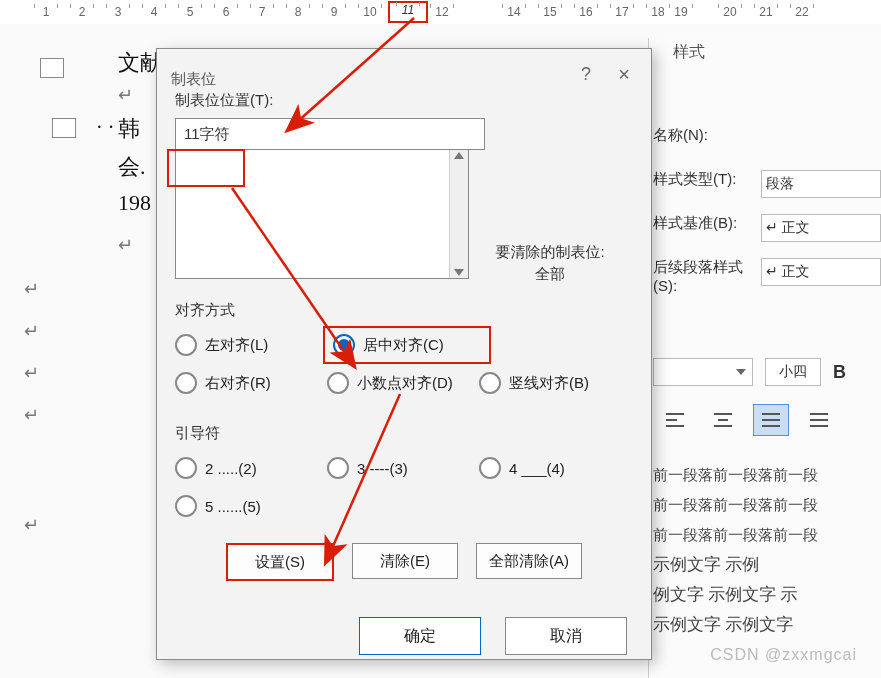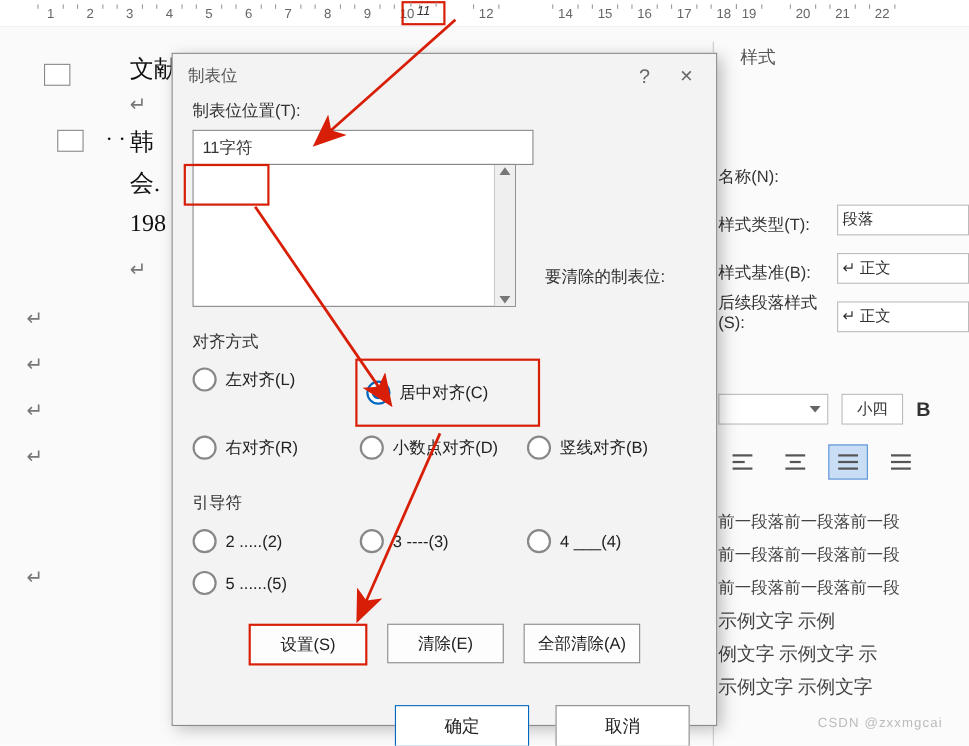--- a/index.html
+++ b/index.html
@@ -11,60 +11,60 @@
   .rtick::before{left:6px}.rtick::after{right:6px}
   .ruler .rtick.mark{border:2px solid #d81e06;top:1px;height:18px;line-height:14px;color:#333}
   
   .docarea{position:absolute;top:24px;left:0;right:0;bottom:0;background:#fafafa}
   .doctxt{position:absolute;left:118px;font-size:22px;color:#111;font-family:SimSun,serif}
   .para-mark{position:absolute;color:#777;font-size:18px}
   .cbox{position:absolute;width:22px;height:18px;border:1px solid #888;background:#fff}
   
   .rpanel{position:absolute;right:0;top:38px;width:232px;height:640px;border-left:1px solid #ccc;background:#fbfbfb;padding-top:4px}
   .rpanel .hdr{font-size:16px;color:#555;padding-left:24px;height:28px}
-  .rpanel .row{display:flex;align-items:flex-end;height:44px}
+  .rpanel .row{display:flex;align-items:flex-start;height:44px}
   .rpanel .lbl{width:108px;text-align:left;padding-left:4px;font-size:15px;color:#333}
   .rpanel .val{flex:1}
   .fld{height:26px;border:1px solid #bbb;background:#fff;padding:0 4px;font-size:14px;display:flex;align-items:center;overflow:hidden;white-space:nowrap}
   .dd{width:98px;height:26px;border:1px solid #bbb;background:#fff;display:flex;align-items:center;justify-content:flex-end}
   .dd .caret{border-left:5px solid transparent;border-right:5px solid transparent;border-top:6px solid #666;margin:0 6px}
   .sizebox{width:54px;height:26px;border:1px solid #bbb;background:#fff;display:flex;align-items:center;justify-content:center;font-size:14px}
   .toolbar{display:flex;gap:12px;margin:18px 0 0 8px}
   .tbtn{width:34px;height:30px;border:1px solid transparent;display:flex;align-items:center;justify-content:center}
   .tbtn.active{background:#c9def4;border:1px solid #5a8fd6}
   .lines{width:18px;height:14px;display:flex;flex-direction:column;justify-content:space-between}
   .lines span{height:2px;background:#555;display:block}
   .lines.left span:nth-child(2){width:60%}
   .lines.center span:nth-child(2){width:60%;margin:0 auto}
   .preview{margin-top:24px;font-size:15px;color:#444;line-height:30px;padding-left:4px;white-space:nowrap;overflow:hidden;font-family:Liberation Serif, serif}
   .preview .bold{font-size:17px}
-  .watermark{position:absolute;right:24px;bottom:18px;font-size:12px;color:#bbb;letter-spacing:1px}
+  .watermark{position:absolute;right:24px;bottom:18px;font-size:16px;color:#bbb;letter-spacing:1px}
   
   .dialog{position:absolute;left:156px;top:48px;width:494px;height:610px;background:#f3f3f3;border:1px solid #8a8a8a;box-shadow:4px 4px 14px rgba(0,0,0,.25)}
-  .titlebar{height:40px;display:flex;align-items:center;padding:0 8px 0 14px;color:#555;font-size:15px}
+  .titlebar{height:40px;display:flex;align-items:flex-end;padding:0 8px 0 14px;color:#555;font-size:15px}
   .titlebar .sp{flex:1}
   .tico{width:38px;height:30px;display:flex;align-items:center;justify-content:center;color:#666;font-size:18px}
   .tico.x{font-size:20px}
   .body{padding:0 18px}
   .seclabel{font-size:15px;color:#333;margin-top:2px}
   .input{height:30px;border:1px solid #888;background:#fff;margin-top:8px;padding:0 8px;font-size:15px;display:flex;align-items:center}
   .listbox{height:128px;border:1px solid #888;background:#fff;margin-top:-1px;position:relative}
   .scroll{position:absolute;right:0;top:0;bottom:0;width:18px;background:#efefef;border-left:1px solid #ccc;display:flex;flex-direction:column;justify-content:space-between;align-items:center;padding:2px 0}
   .scroll .arr{border-left:5px solid transparent;border-right:5px solid transparent}
   .scroll .arr.up{border-bottom:7px solid #777}
   .scroll .arr.down{border-top:7px solid #777}
   .defclear{position:absolute;right:36px;top:192px;width:130px;text-align:center;font-size:15px;color:#333;line-height:22px}
   .group{margin-top:22px}
   .gtitle{font-size:15px;color:#333;margin-bottom:6px}
   .radios{display:flex;flex-wrap:wrap}
   .radio{display:flex;align-items:center;width:152px;height:38px;font-size:15px;color:#222}
   .rdot{width:18px;height:18px;border:2px solid #888;border-radius:50%;margin-right:8px;position:relative;background:#fff}
   .rdot.on{border-color:#0067c0}
   .rdot.on::after{content:"";position:absolute;inset:3px;background:#0067c0;border-radius:50%}
-  .highlight{border:2px solid #d81e06;padding:12px 6px;height:34px;margin-left:-4px}
+  .highlight{border:2px solid #d81e06;padding:0 6px;height:34px;margin-left:-4px}
   .radio.highlight .rdot{margin-left:2px}
   .btnrow{display:flex;gap:18px;margin-top:18px;justify-content:center}
   .btn{height:34px;min-width:104px;border:1px solid #888;background:#fdfdfd;display:flex;align-items:center;justify-content:center;font-size:15px;color:#222}
   .btn.red{border:2px solid #d81e06}
   .footer{display:flex;gap:24px;justify-content:flex-end;margin-top:36px;padding-right:6px}
   .fbtn{height:36px;width:120px;border:1px solid #888;background:#fff;display:flex;align-items:center;justify-content:center;font-size:16px;color:#222}
   .fbtn.primary{border:1.5px solid #0067c0}
   
   svg.arrows{position:absolute;inset:0;pointer-events:none}
   
@@ -78,21 +78,21 @@
       <span class="rtick" style="left: 28px;">1</span>
       <span class="rtick" style="left: 64px;">2</span>
       <span class="rtick" style="left: 100px;">3</span>
       <span class="rtick" style="left: 136px;">4</span>
       <span class="rtick" style="left: 172px;">5</span>
       <span class="rtick" style="left: 208px;">6</span>
       <span class="rtick" style="left: 244px;">7</span>
       <span class="rtick" style="left: 280px;">8</span>
       <span class="rtick" style="left: 316px;">9</span>
       <span class="rtick" style="left: 352px;">10</span>
-      <span class="rtick mark" style="left: 365px; font-style: italic;">11</span>
+      <span class="rtick mark" style="left: 388px; font-style: italic;">11</span>
       <span class="rtick" style="left: 424px;">12</span>
       <span class="rtick" style="left: 460px; margin-top: 35px;">13</span>
       <span class="rtick" style="left: 496px;">14</span>
       <span class="rtick" style="left: 532px;">15</span>
       <span class="rtick" style="left: 568px;">16</span>
       <span class="rtick" style="left: 604px;">17</span>
       <span class="rtick" style="left: 640px;">18</span>
       <span class="rtick" style="left: 663px;">19</span>
       <span class="rtick" style="left: 712px;">20</span>
       <span class="rtick" style="left: 748px;">21</span>
@@ -203,20 +203,21 @@
         </div>
     <div class="listbox" style="width:292px">
       <div class="scroll">
         <div class="arr up"></div>
         <div class="arr down"></div>
       </div>
     </div>
 
     <div class="defclear">
       <div>要清除的制表位:</div>
+      <div>全部</div>
     </div>
 
     <div class="group">
       <div class="gtitle">对齐方式</div>
       <div class="radios">
         <label class="radio">
               <span class="rdot"></span>
               <span>左对齐(L)</span>
             </label>
         <label class="radio highlight">

